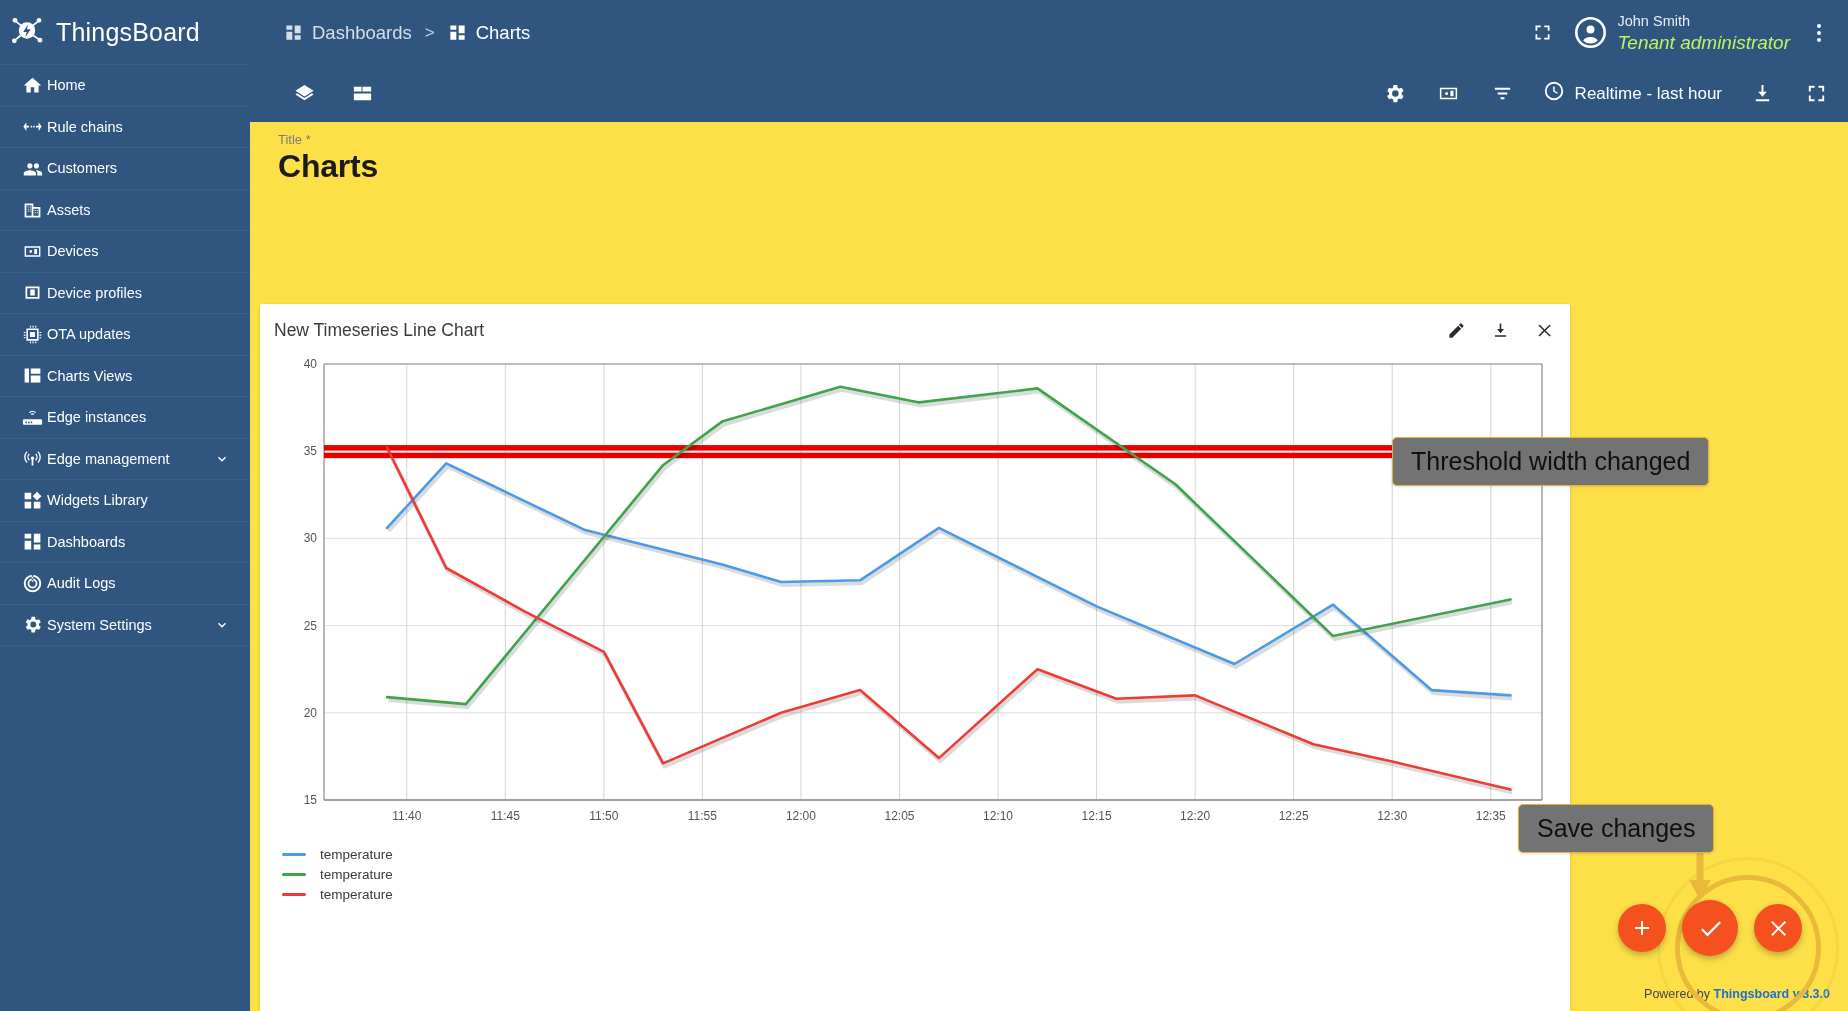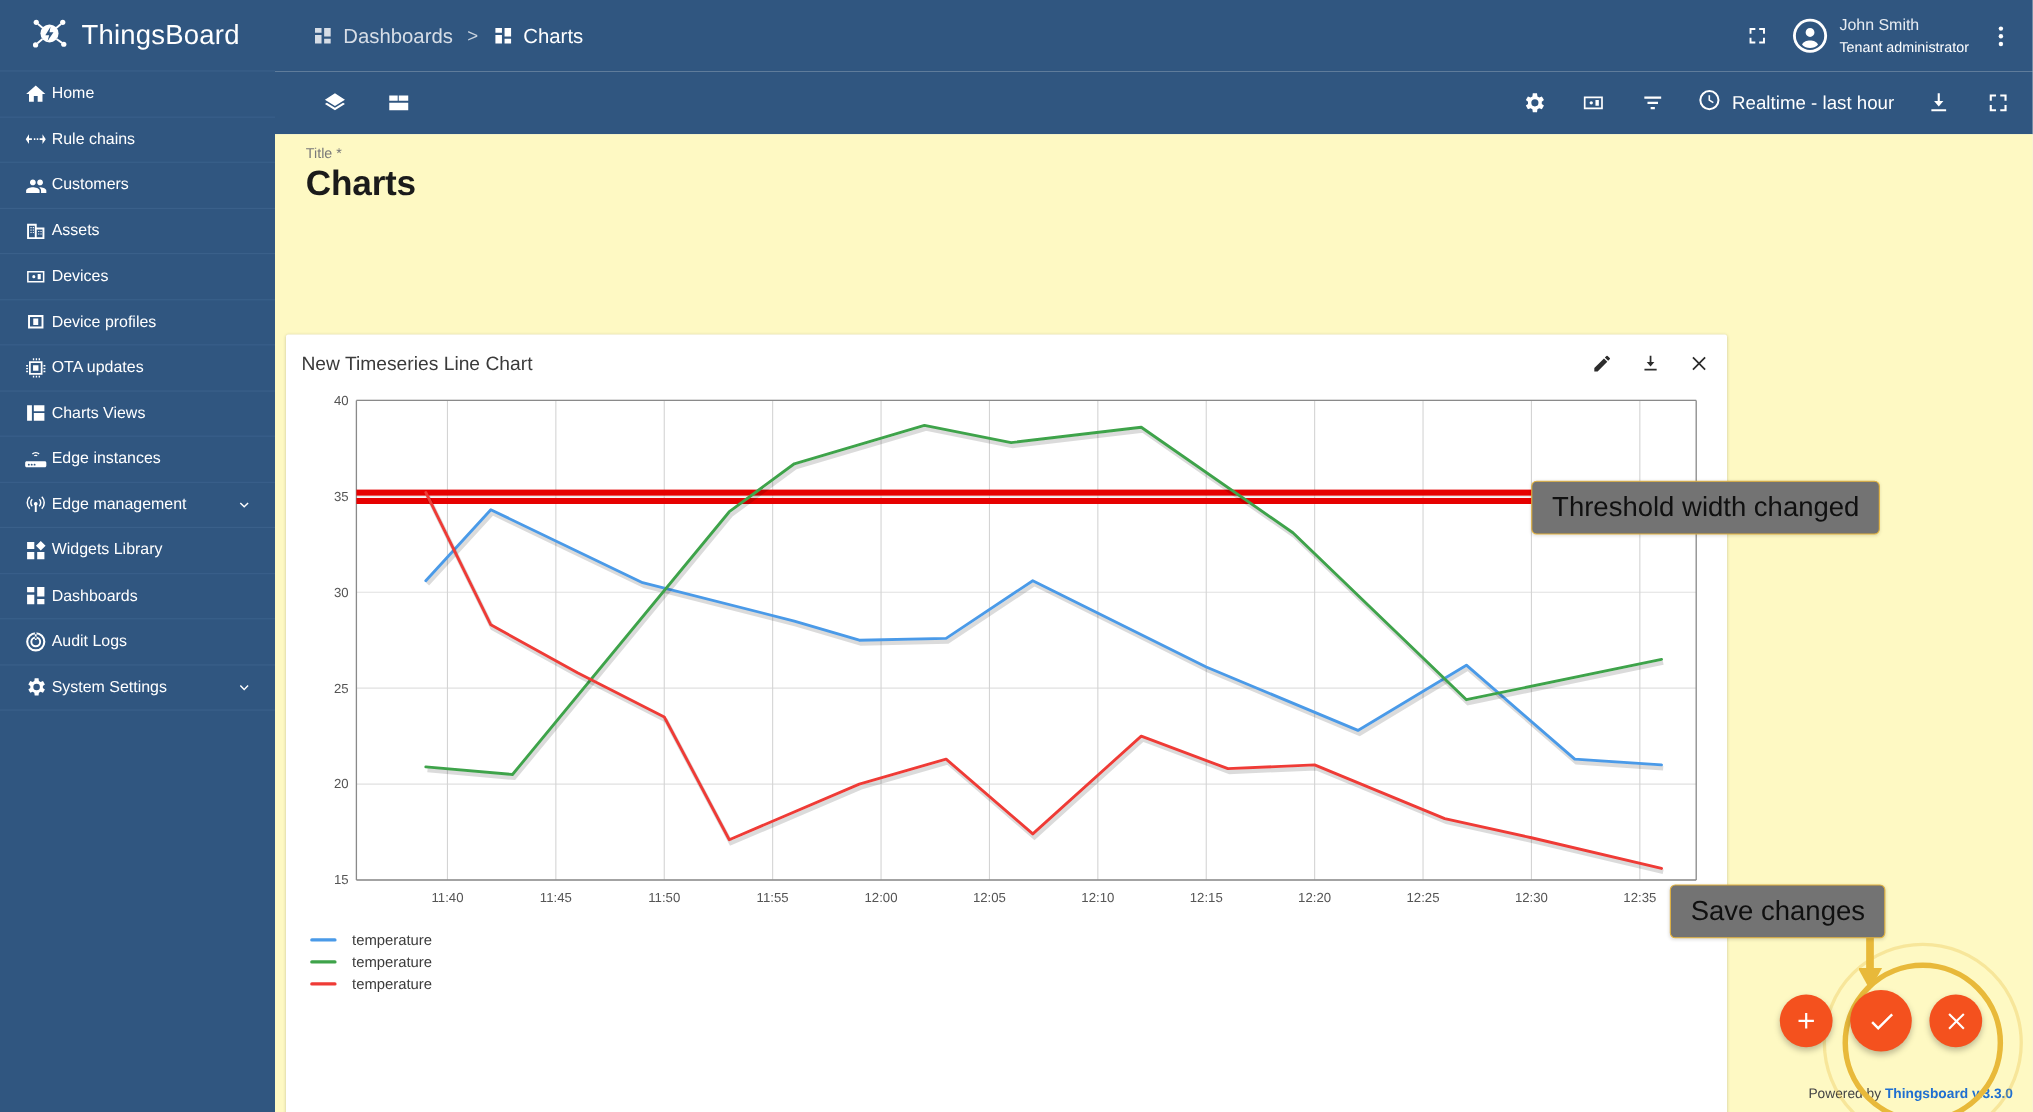--- a/index.html
+++ b/index.html
@@ -10,21 +10,21 @@
   }
   #app { position: relative; width: 1848px; height: 1011px; display: flex; }
 
   
   .sidebar {
     width: 250px; height: 1011px; background: #305680;
     flex: 0 0 250px; color: #fff; overflow: hidden;
   }
   .brand {
     height: 65px; display: flex; align-items: center; gap: 10px;
-    padding-left: 26px; border-bottom: 1px solid #3b618a; text-align: right;
+    padding-left: 8px; border-bottom: 1px solid #3b618a; text-align: right;
   }
   .brand-logo { width: 38px; height: 38px; flex: 0 0 38px; }
   .brand-name { font-size: 25px; letter-spacing: .2px; font-weight: 400; white-space: nowrap; }
   .nav-item {
     height: 41.5px; display: flex; align-items: center; gap: 4px;
     padding-left: 22px; border-bottom: 1px solid #3a608a;
     font-size: 14.5px; color: #ffffff; cursor: pointer; position: relative;
   }
   .nav-ico { width: 21px; height: 21px; flex: 0 0 21px; display: flex; align-items: center; justify-content: center; }
   .nav-ico svg { width: 21px; height: 21px; fill: #ffffff; }
@@ -42,34 +42,34 @@
   .crumb-ico svg { width: 19px; height: 19px; fill: currentColor; display: block; }
   .crumb-sep { color: #c9d3de; font-size: 17px; padding: 0 2px; }
   .top-right { margin-left: auto; display: flex; align-items: center; gap: 18px; }
   .icon-btn { width: 30px; height: 30px; display: flex; align-items: center; justify-content: center; cursor: pointer; }
   .icon-btn svg { width: 21px; height: 21px; fill: #ffffff; }
   .user-box { display: flex; align-items: center; gap: 11px; cursor: pointer; }
   .avatar { width: 31px; height: 31px; border-radius: 50%; background: #ffffff; display: flex; align-items: center; justify-content: center; }
   .avatar svg { width: 31px; height: 31px; fill: #305680; }
   .user-text { line-height: 1.25; }
   .user-name { font-size: 14.5px; color: #e7ecf2; }
-  .user-role { font-size: 13px; color: #ffffff; }
+  .user-role { font-size: 19px; color: #bef264; font-style: italic; }
   .kebab { width: 22px; display: flex; flex-direction: column; align-items: center; gap: 3px; cursor: pointer; padding: 4px 0; }
   .kebab i { width: 4px; height: 4px; background: #fff; border-radius: 50%; display: block; }
 
   .toolbar { height: 57px; background: #305680; display: flex; align-items: center; padding: 0 18px 0 40px; flex: 0 0 57px; }
   .tool-left { display: flex; align-items: center; gap: 30px; }
   .tool-right { margin-left: auto; display: flex; align-items: center; gap: 26px; }
   .tool-ico { width: 28px; height: 28px; display: flex; align-items: center; justify-content: center; cursor: pointer; }
   .tool-ico svg { width: 23px; height: 23px; fill: #ffffff; }
   .timebtn { display: flex; align-items: center; gap: 10px; cursor: pointer; color: #fff; font-size: 17px; white-space: nowrap; }
   .timebtn svg { width: 22px; height: 22px; fill: #fff; }
 
   
-  .content { flex: 1; position: relative; background: #fef9c3; padding: 0 10px; overflow: hidden; }
+  .content { flex: 1; position: relative; background: #fde047; padding: 0 10px; overflow: hidden; }
   .title-block { padding: 10px 0 0 18px; }
   .title-label { font-size: 13px; color: #7a7a7a; }
   .title-value { font-size: 32px; font-weight: 700; color: #1b1b1b; margin-top: 1px; letter-spacing: -.2px; }
 
   .widget {
     position: absolute; left: 10px; top: 182px; width: 1310px; height: 820px;
     background: #ffffff; box-shadow: 0 1px 3px rgba(0,0,0,.22); border-radius: 2px;
   }
   .widget-head { height: 52px; display: flex; align-items: center; padding: 0 14px 0 14px; }
   .widget-title { font-size: 17.5px; color: #3b3b3b; }

